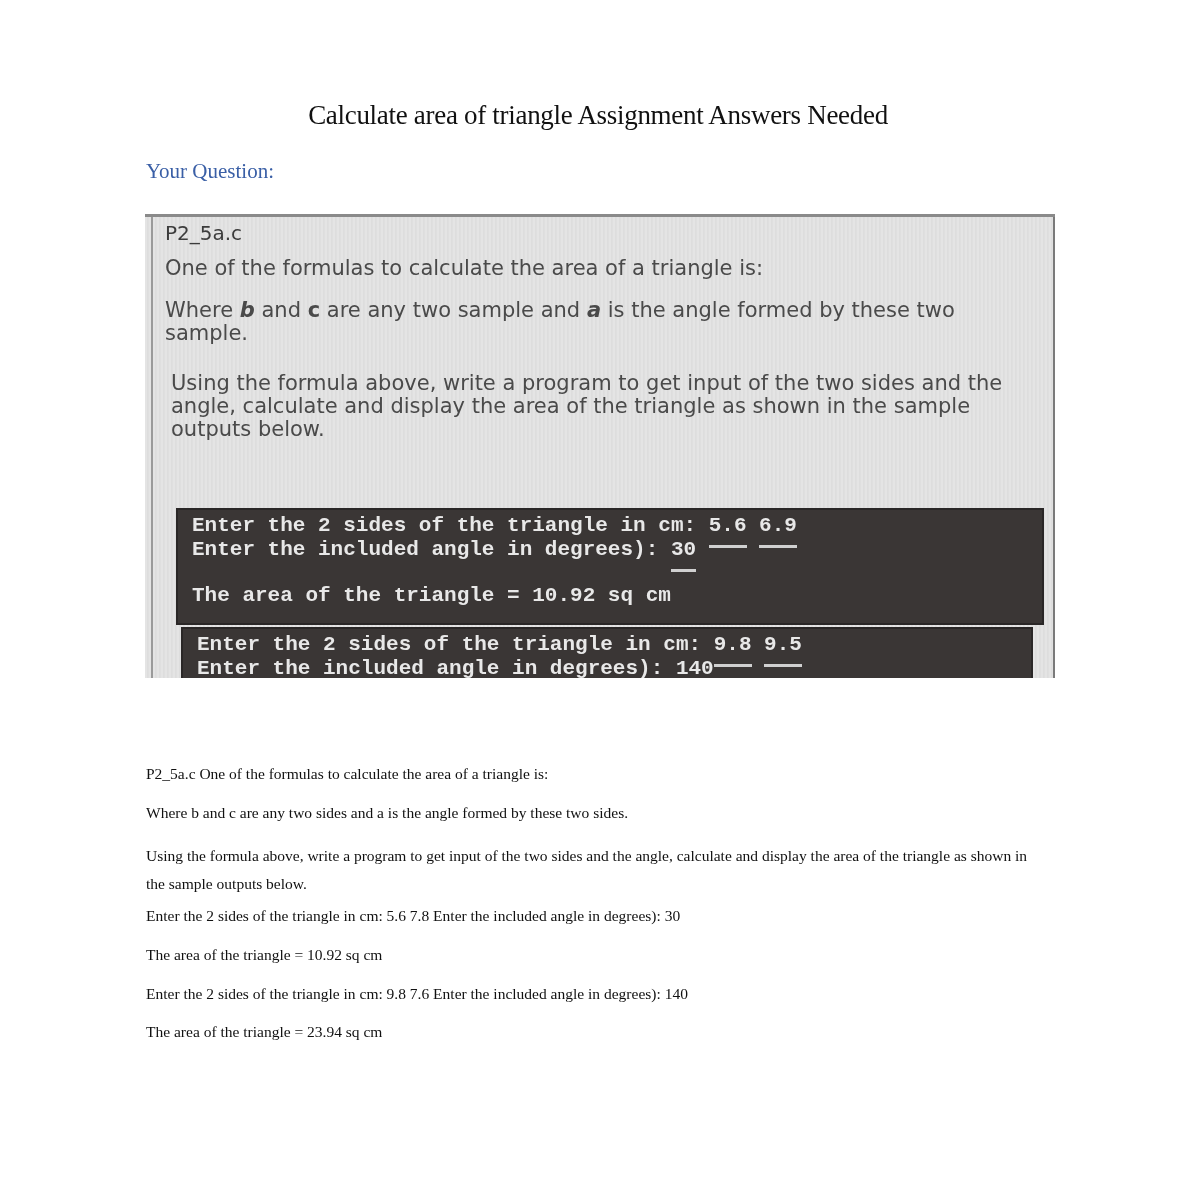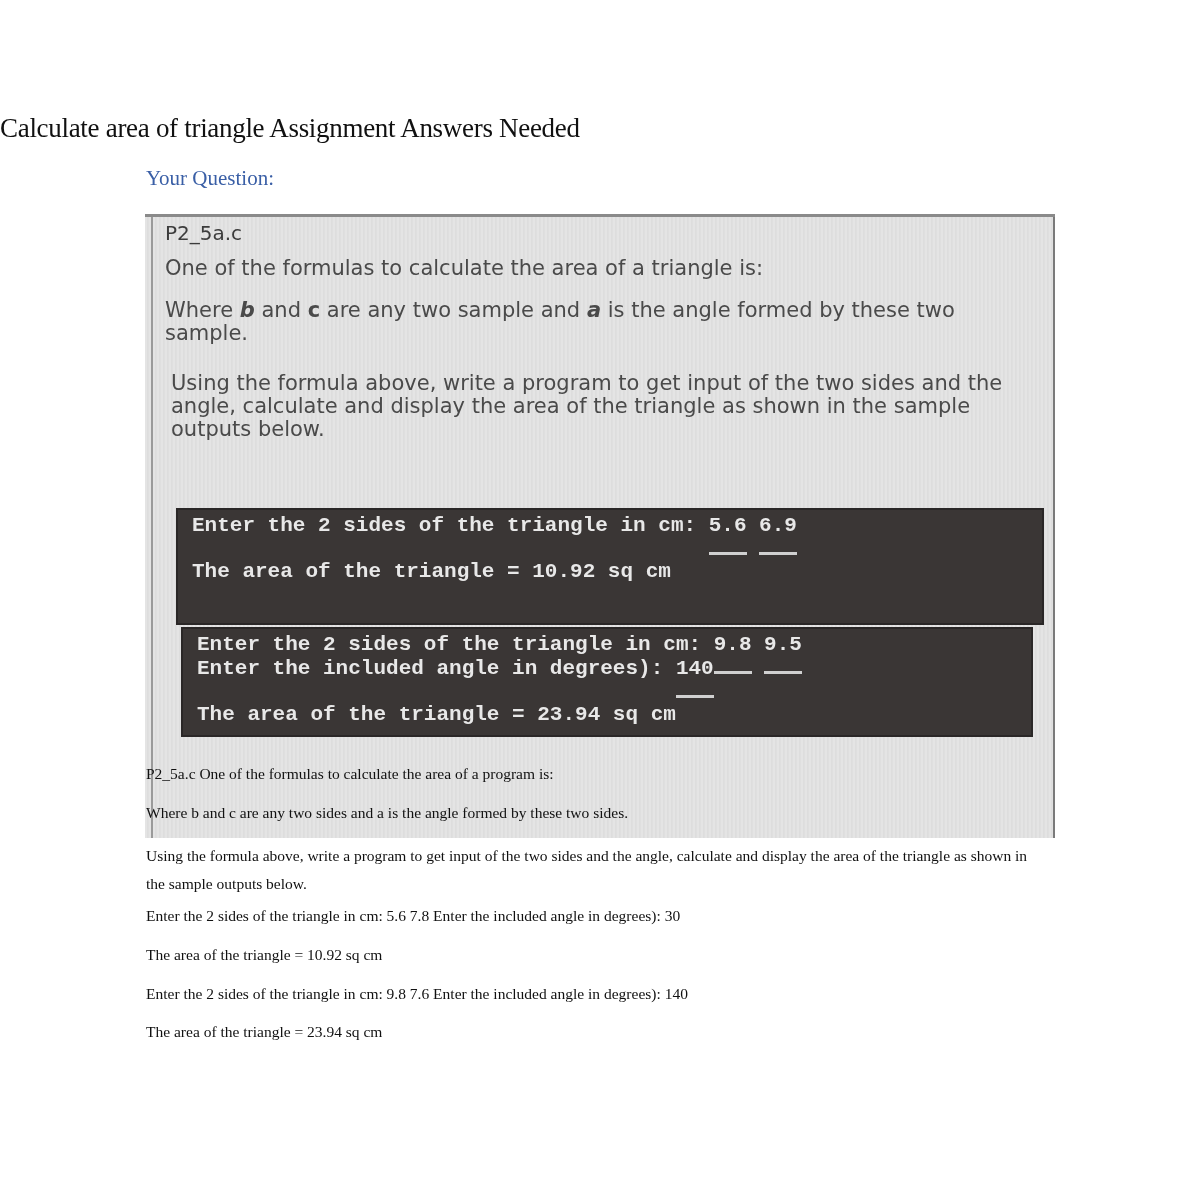--- a/index.html
+++ b/index.html
@@ -1,40 +1,40 @@
 <!DOCTYPE html>
 <html><head>
   <meta charset="utf-8">
   <style>
     html, body { margin: 0; padding: 0; background: #ffffff; }
     body { width: 1200px; height: 1200px; position: relative; overflow: hidden;
            font-family: "Liberation Serif", serif; color: #111; }
-    .title { position: absolute; top: 100px; left: 0; width: 1196px; text-align: left;
-             font-size: 27px; letter-spacing: -0.3px; margin-top: 13px; }
-    .question-label { position: absolute; top: 166px; left: 146px; font-size: 21px; color: #3a5fa6; }
-    .photo { position: absolute; top: 214px; left: 145px; width: 910px; height: 624px;
+    .title { position: absolute; top: 100px; left: 0; width: 1196px; text-align: center;
+             font-size: 27px; letter-spacing: -0.3px; }
+    .question-label { position: absolute; top: 159px; left: 146px; font-size: 21px; color: #3a5fa6; }
+    .photo { position: absolute; top: 214px; left: 145px; width: 910px; height: 464px;
              background: repeating-linear-gradient(90deg, #e4e4e4 0px, #e4e4e4 2px, #d6d6d6 3px, #e8e8e8 4px);
              border-top: 3px solid #8a8a8a; box-sizing: border-box; overflow: hidden; }
     .photo .inner { position: absolute; left: 6px; top: 0; right: 0; bottom: 0;
                     border-left: 2px solid #9a9a9a; }
     .photo .rborder { position: absolute; right: 0; top: 0; bottom: 0; width: 2px; background: #7a7a7a; }
     .p-text { position: absolute; left: 12px; font-family: "DejaVu Sans", sans-serif;
               color: #4a4a4a; font-size: 21px; line-height: 23px; }
     .p-code { top: 5px; font-size: 20px; color: #3c3c3c; }
     .p-l1 { top: 40px; }
     .p-l2 { top: 82px; width: 860px; }
     .p-l3 { top: 155px; width: 840px; left: 18px; }
     .term { position: absolute; background: #3a3635; border: 2px solid #2a2727;
             box-sizing: border-box; font-family: "Liberation Mono", monospace; font-weight: bold;
             color: #e8e8e8; font-size: 21px; line-height: 24px; padding: 4px 14px; }
     .term1 { left: 23px; top: 291px; width: 868px; height: 117px; }
     .term2 { left: 28px; top: 410px; width: 852px; height: 110px; }
     .term .line { white-space: pre; }
     .term .gap { height: 22px; }
-    .u { border-bottom: 3px solid #d0d0d0; padding-bottom: 15px; }
+    .u { border-bottom: 3px solid #d0d0d0; padding-bottom: 8px; }
     .body-text { position: absolute; left: 146px; font-size: 15.5px; color: #111; }
     .bt1 { top: 765px; }
     .bt2 { top: 804px; }
     .bt3 { top: 842px; width: 900px; line-height: 28px; }
     .bt4 { top: 907px; }
     .bt5 { top: 946px; }
     .bt6 { top: 985px; }
     .bt7 { top: 1023px; }
   </style>
 </head>
@@ -47,33 +47,34 @@
   <div class="inner">
     <div class="p-text p-code">P2_5a.c</div>
     <div class="p-text p-l1">One of the formulas to calculate the area of a triangle is:</div>
     <div class="p-text p-l2">
       <span>Where </span><b><i>b</i></b><span> and </span><b>c</b><span> are any two sample and </span><b><i>a</i></b><span> is the angle formed by these two sample.</span>
     </div>
     <div class="p-text p-l3">Using the formula above, write a program to get input of the two sides and the angle, calculate and display the area of the triangle as shown in the sample outputs below.</div>
 
     <div class="term term1">
       <div class="line"><span>Enter the 2 sides of the triangle in cm: </span><span class="u">5.6</span> <span class="u">6.9</span></div>
+      <div class="line"><span>Enter the included angle in degrees): </span><span class="u">30</span></div>
       <div class="gap"></div>
       <div class="line">The area of the triangle = 10.92 sq cm</div>
     </div>
 
     <div class="term term2">
       <div class="line"><span>Enter the 2 sides of the triangle in cm: </span><span class="u">9.8</span> <span class="u">9.5</span></div>
       <div class="line"><span>Enter the included angle in degrees): </span><span class="u">140</span></div>
       <div class="gap"></div>
       <div class="line">The area of the triangle = 23.94 sq cm</div>
     </div>
   </div>
   <div class="rborder"></div>
 </div>
 
-<div class="body-text bt1">P2_5a.c One of the formulas to calculate the area of a program is:</div>
+<div class="body-text bt1">P2_5a.c One of the formulas to calculate the area of a triangle is:</div>
 <div class="body-text bt2">Where b and c are any two sides and a is the angle formed by these two sides.</div>
 <div class="body-text bt3">Using the formula above, write a program to get input of the two sides and the angle, calculate and display the area of the triangle as shown in the sample outputs below.</div>
 <div class="body-text bt4">Enter the 2 sides of the triangle in cm: 5.6 7.8 Enter the included angle in degrees): 30</div>
 <div class="body-text bt5">The area of the triangle = 10.92 sq cm</div>
 <div class="body-text bt6">Enter the 2 sides of the triangle in cm: 9.8 7.6 Enter the included angle in degrees): 140</div>
 <div class="body-text bt7">The area of the triangle = 23.94 sq cm</div>
 
 </body></html>

